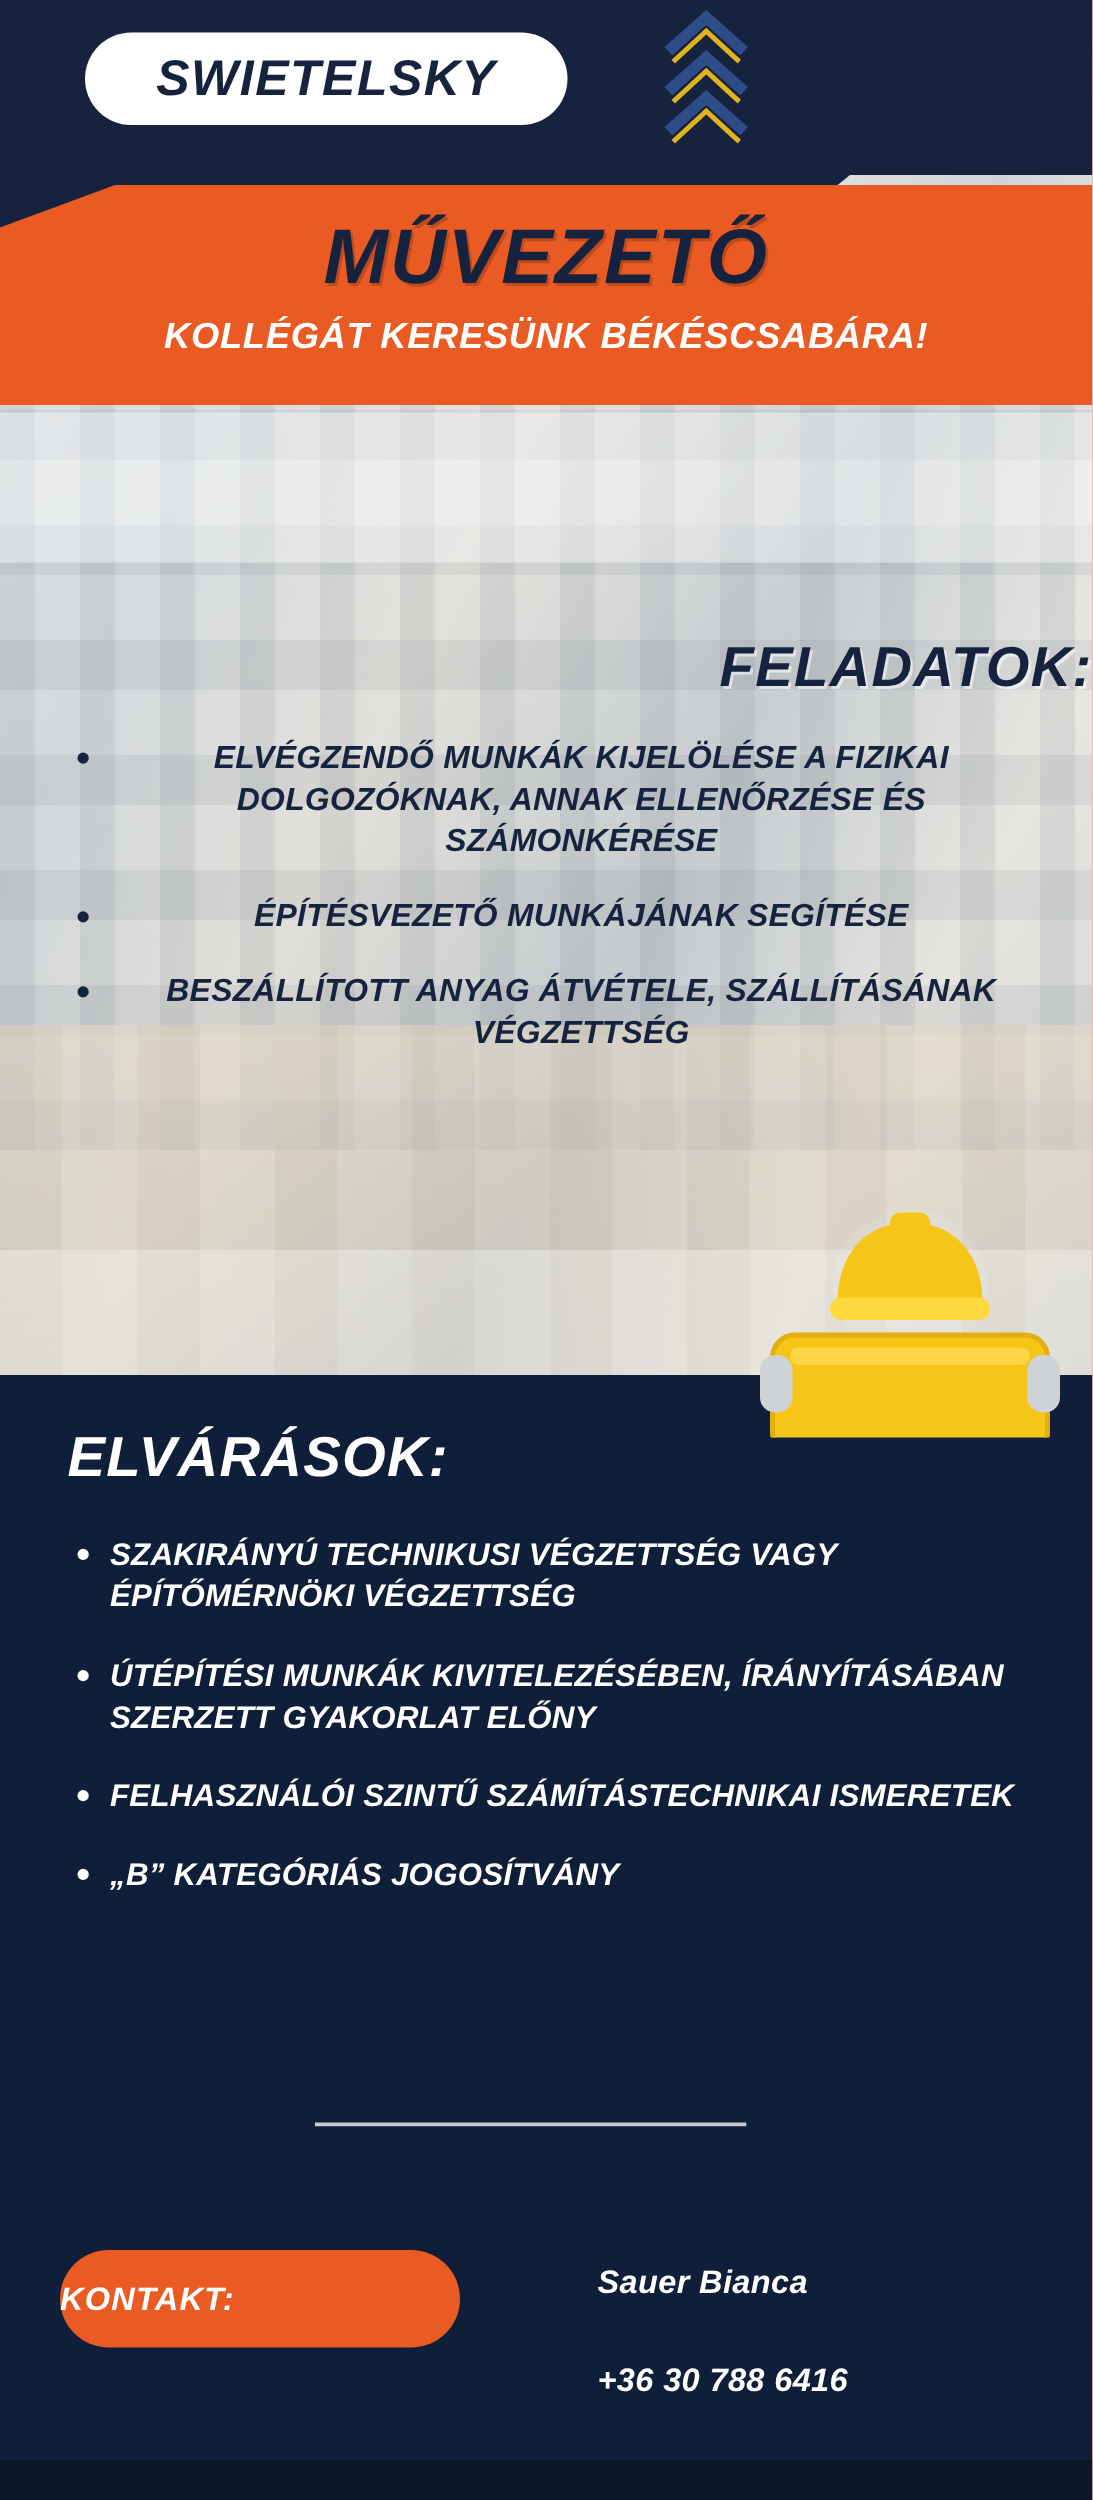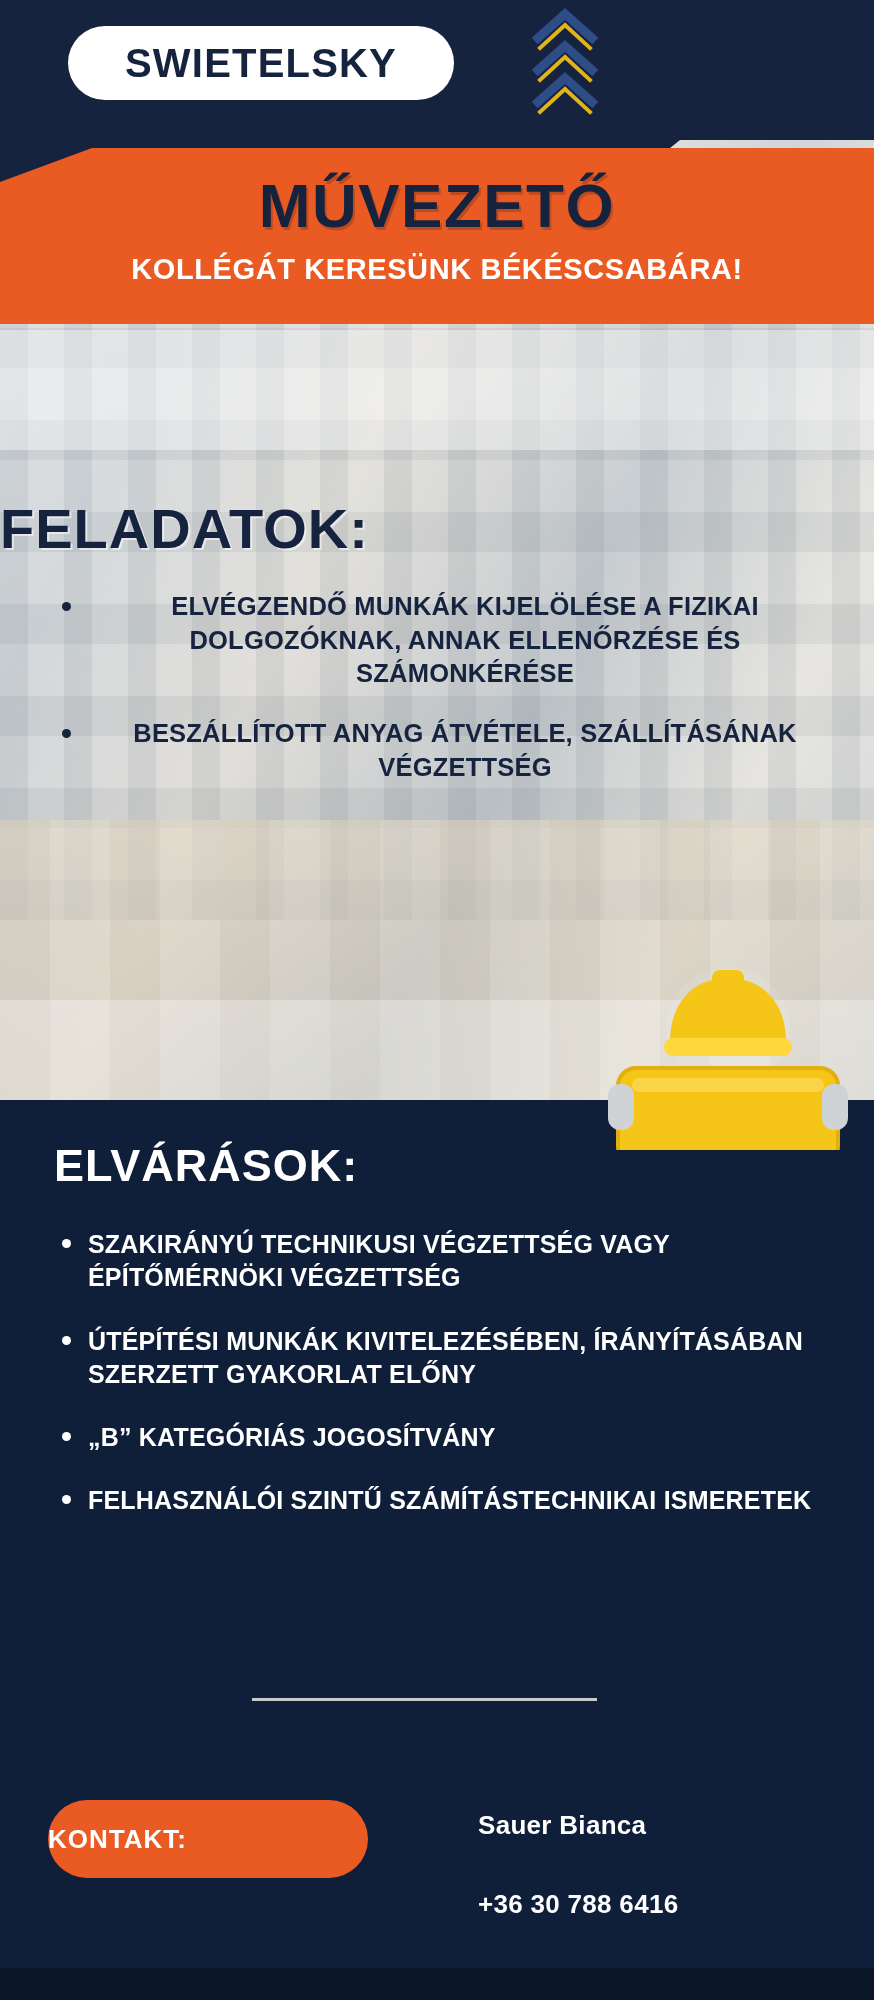--- a/index.html
+++ b/index.html
@@ -8,20 +8,21 @@
     height: 2000px;
     background: #ffffff;
     font-family: "Liberation Sans", sans-serif;
   }
   #poster {
     position: relative;
     width: 874px;
     height: 2000px;
     overflow: hidden;
     background: #ef4444;
+    font-style: italic;
   }
 
   
   .bg-photo {
     position: absolute;
     left: 0; top: 0;
     width: 874px; height: 2000px;
     background:
       linear-gradient(180deg, rgba(255,255,255,0.55) 0%, rgba(255,255,255,0.35) 40%, rgba(255,255,255,0.45) 100%),
       linear-gradient(115deg, #cfd3d6 0%, #bcc3c8 18%, #d8d2c6 32%, #9fa8ae 48%, #e2ded3 62%, #b9bfc3 78%, #cfcabd 100%);
@@ -109,24 +110,24 @@
     text-align: center;
     font-size: 29px;
     font-weight: 900;
     color: #ffffff;
     letter-spacing: 0.6px;
   }
 
   
   .section-title-dark {
     position: absolute;
-    left: 0; top: 496px;
-    width: 874px;
-    text-align: left;
-    font-size: 56px;
+    left: 0; top: 508px;
+    width: 874px;
+    text-align: right;
+    font-size: 45px;
     font-weight: 900;
     color: #16233f;
     letter-spacing: 1px;
     text-shadow: 2px 2px 0 rgba(255,255,255,0.55);
   }
   .tasks-list {
     position: absolute;
     left: 52px; top: 590px;
     width: 790px;
     text-align: center;
@@ -271,20 +272,21 @@
     </svg>
   </div>
 
   <div class="orange-band"></div>
   <div class="job-title">MŰVEZETŐ</div>
   <div class="job-subtitle">KOLLÉGÁT KERESÜNK BÉKÉSCSABÁRA!</div>
 
   <div class="section-title-dark">FELADATOK:</div>
   <ul class="tasks-list">
     <li>ELVÉGZENDŐ MUNKÁK KIJELÖLÉSE A FIZIKAI DOLGOZÓKNAK, ANNAK ELLENŐRZÉSE ÉS SZÁMONKÉRÉSE</li>
+    <li>ÉPÍTÉSVEZETŐ MUNKÁJÁNAK SEGÍTÉSE</li>
     <li>BESZÁLLÍTOTT ANYAG ÁTVÉTELE, SZÁLLÍTÁSÁNAK VÉGZETTSÉG</li>
   </ul>
 
   <div class="dark-section"></div>
 
   <div class="helmet">
     <svg width="240" height="200" viewBox="0 0 240 200" xmlns="http://www.w3.org/2000/svg">
       <ellipse cx="120" cy="78" rx="62" ry="60" fill="#ffffff" opacity="0.10"></ellipse>
       <path d="M62 92 C62 52 86 28 120 28 C154 28 178 52 178 92 Z" fill="#f5c518"></path>
       <rect x="104" y="20" width="32" height="26" rx="8" fill="#f5c518"></rect>
@@ -293,22 +295,22 @@
       <rect x="24" y="128" width="192" height="14" rx="7" fill="#ffe066" opacity="0.6"></rect>
       <rect x="0" y="134" width="26" height="46" rx="12" fill="#cfd3d6"></rect>
       <rect x="214" y="134" width="26" height="46" rx="12" fill="#cfd3d6"></rect>
     </svg>
   </div>
 
   <div class="section-title-light">ELVÁRÁSOK:</div>
   <ul class="reqs-list">
     <li>SZAKIRÁNYÚ TECHNIKUSI VÉGZETTSÉG VAGY ÉPÍTŐMÉRNÖKI VÉGZETTSÉG</li>
     <li>ÚTÉPÍTÉSI MUNKÁK KIVITELEZÉSÉBEN, ÍRÁNYÍTÁSÁBAN SZERZETT GYAKORLAT ELŐNY</li>
+    <li>FELHASZNÁLÓI SZINTŰ SZÁMÍTÁSTECHNIKAI ISMERETEK</li>
     <li>„B” KATEGÓRIÁS JOGOSÍTVÁNY</li>
-    <li>FELHASZNÁLÓI SZINTŰ SZÁMÍTÁSTECHNIKAI ISMERETEK</li>
   </ul>
 
   <div class="divider"></div>
 
   <div class="kontakt-pill">
     <span>KONTAKT:</span>
   </div>
   <div class="contact-block">
     <div>Sauer Bianca</div>
     <div>+36 30 788 6416</div>

